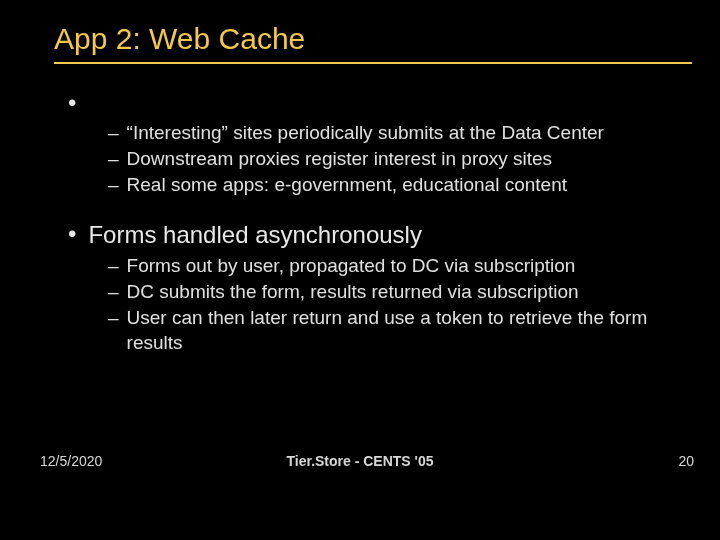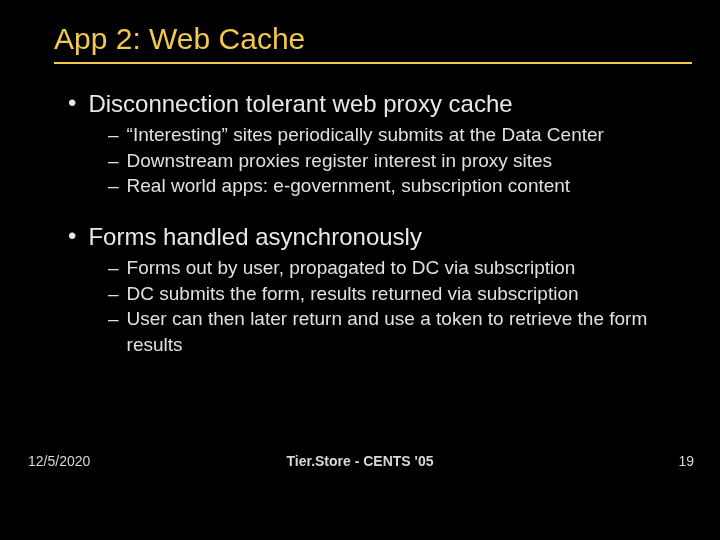--- a/index.html
+++ b/index.html
@@ -68,55 +68,54 @@
   .footer {
     position: absolute;
     left: 0;
     right: 0;
     bottom: 14px;
     display: flex;
     justify-content: space-between;
     align-items: flex-end;
     font-size: 14px;
     color: #d8d8d8;
-    padding: 0 26px 0 28px;
+    padding: 0 26px 0 40px;
   }
   .footer .center {
     position: absolute;
     left: 50%;
     transform: translateX(-50%);
     font-weight: bold;
   }
 </style>
 </head>
 <body>
 
 <div class="slide">
 
   <div class="title">App 2: Web Cache</div>
   <div class="title-underline"></div>
 
   <div class="content">
 
     <div class="bullet">
       <span class="dot">•</span>
-      <span>Disconnection tolerant web proxy cache</span>
     </div>
     <div class="sublist">
       <div class="subitem">
         <span class="dash">–</span>
         <span class="txt">“Interesting” sites periodically submits at the Data Center</span>
       </div>
       <div class="subitem">
         <span class="dash">–</span>
         <span class="txt">Downstream proxies register interest in proxy sites</span>
       </div>
       <div class="subitem">
         <span class="dash">–</span>
-        <span class="txt">Real world apps: e-government, subscription content</span>
+        <span class="txt">Real some apps: e-government, educational content</span>
       </div>
     </div>
 
     <div class="bullet">
       <span class="dot">•</span>
       <span>Forms handled asynchronously</span>
     </div>
     <div class="sublist">
       <div class="subitem">
         <span class="dash">–</span>
@@ -130,16 +129,16 @@
         <span class="dash">–</span>
         <span class="txt">User can then later return and use a token to retrieve the form results</span>
       </div>
     </div>
 
   </div>
 
   <div class="footer">
     <span>12/5/2020</span>
     <span class="center">Tier.Store - CENTS '05</span>
-    <span>19</span>
+    <span>20</span>
   </div>
 
 </div>
 
 </body></html>

